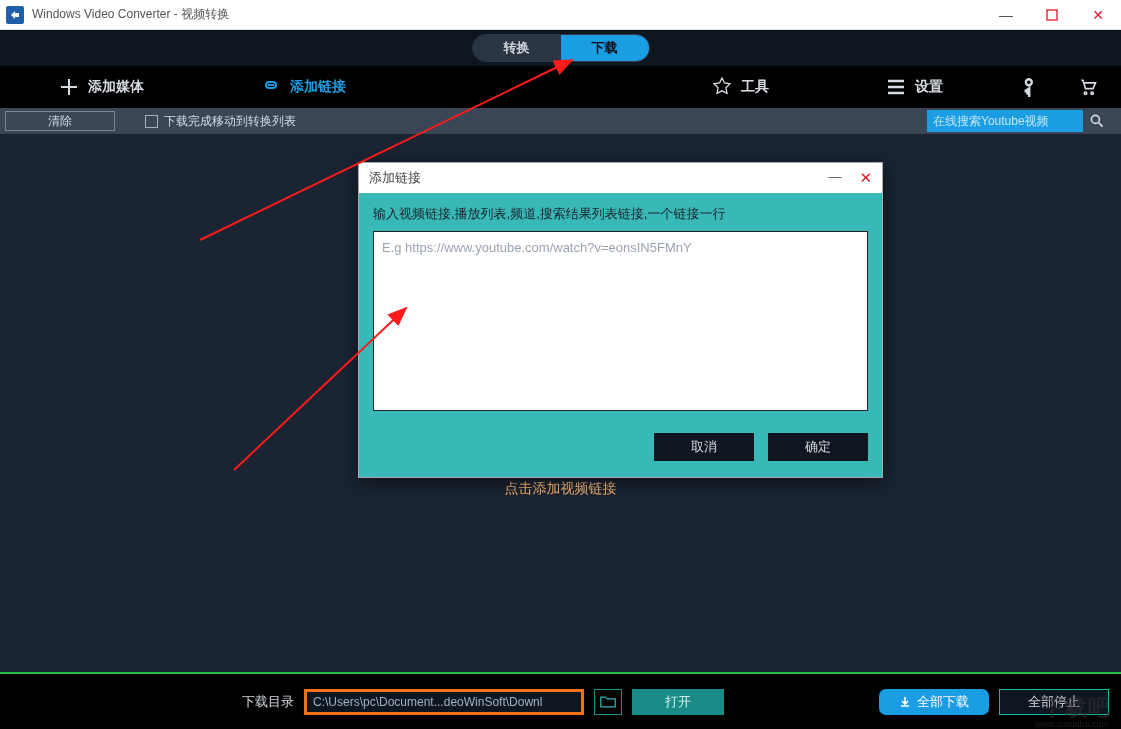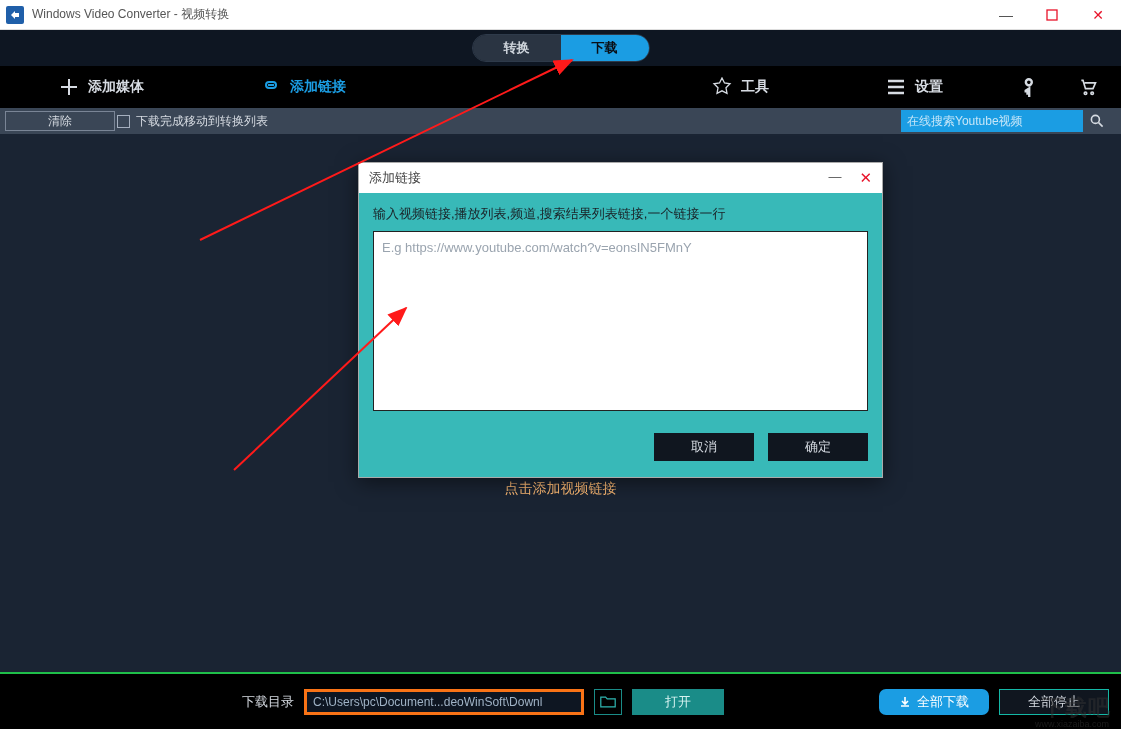--- a/index.html
+++ b/index.html
@@ -27,26 +27,26 @@
 
 
 .toolbar { height: 42px; background: #000; display: flex; align-items: center; color: #d6dbe2; font-size: 14px; }
 .tool-item { display: flex; align-items: center; gap: 8px; padding: 0 18px; height: 100%; cursor: pointer; }
 .tool-item .icn { width: 22px; height: 22px; display: flex; align-items: center; justify-content: center; }
 .tool-item.addlink { color: #1b9de3; }
 .tool-spacer { flex: 1; }
 .icn svg { width: 20px; height: 20px; }
 
 
-.subbar { height: 26px; background: #3a4656; display: flex; align-items: center; font-size: 12px; color: #d6dbe2; padding: 0 10px; gap: 2px; }
+.subbar { height: 26px; background: #3a4656; display: flex; align-items: center; font-size: 12px; color: #d6dbe2; padding: 0 10px; gap: 30px; }
 .clear-btn { width: 110px; height: 20px; border: 1px solid #7a8596; background: #3a4656; color: #d6dbe2; display: flex; align-items: center; justify-content: center; cursor: pointer; margin-left: -5px; }
 .chk { display: flex; align-items: center; gap: 6px; }
 .chk-box { width: 13px; height: 13px; border: 1px solid #a5afbe; background: #3a4656; }
 .search-wrap { margin-left: auto; display: flex; align-items: center; }
-.search-input { width: 182px; height: 22px; background: #1b9de3; border: none; color: #fff; font-size: 12px; padding: 0 6px; outline: none; }
+.search-input { width: 156px; height: 22px; background: #1b9de3; border: none; color: #fff; font-size: 12px; padding: 0 6px; outline: none; }
 .search-input::placeholder { color: #c6e6f8; }
 .search-btn { width: 28px; height: 22px; display: flex; align-items: center; justify-content: center; color: #d6dbe2; cursor: pointer; }
 
 
 .main { flex: 1; position: relative; background: #1a2433; }
 .hint-text { position: absolute; left: 50%; top: 346px; transform: translateX(-50%); color: #fdba74; font-size: 14px; }
 
 
 .dialog { position: absolute; left: 358px; top: 28px; width: 525px; background: #38b9b8; border: 1px solid #aaa; box-shadow: 0 4px 20px rgba(0,0,0,0.5); }
 .dlg-title { height: 30px; background: #fff; display: flex; align-items: center; padding: 0 10px; font-size: 13px; color: #444; }

